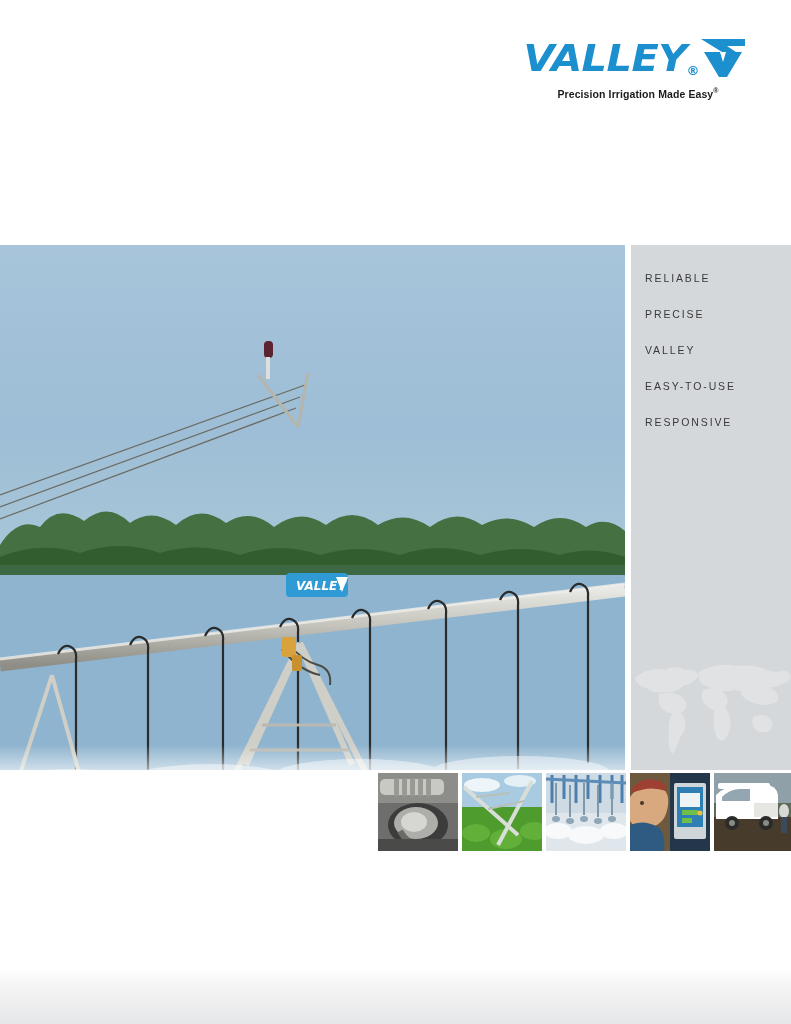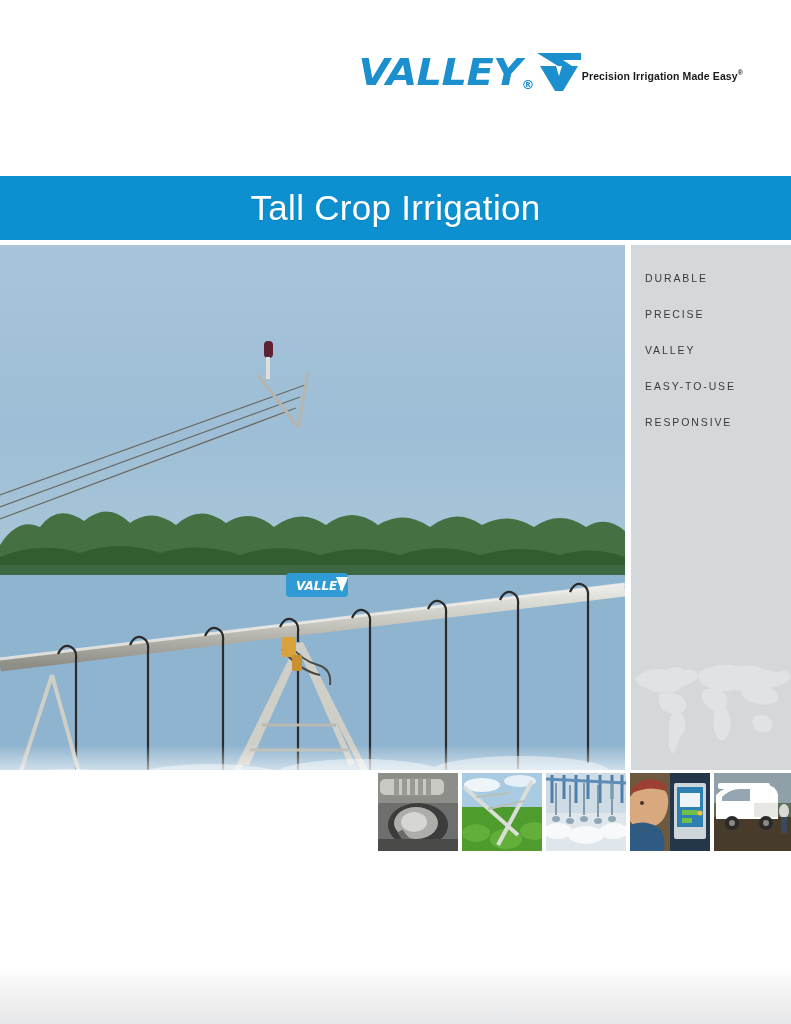--- a/index.html
+++ b/index.html
@@ -8,21 +8,21 @@
     background: #ffffff;
     font-family: "Liberation Sans", sans-serif;
     overflow: hidden;
   }
   .page { position: relative; width: 791px; height: 1024px; background: #fff; }
 
   
   .logo-block {
     position: absolute; top: 36px; right: 48px;
     width: 210px; height: 72px;
-    display: flex; flex-direction: row; align-items: center; justify-content: flex-end;
+    display: flex; flex-direction: column; align-items: center;
   }
   .logo-row { display: flex; align-items: center; gap: 8px; height: 44px; }
   .logo-wordmark {
     font-family: "DejaVu Sans", sans-serif;
     font-weight: 700; font-style: italic;
     font-size: 37px; letter-spacing: -0.5px;
     color: #1c8fce;
     line-height: 1;
     transform: scaleX(1.08);
     position: relative;
@@ -122,23 +122,20 @@
       <svg class="logo-mark" viewBox="0 0 46 40">
         <path d="M2 2 L44 2 L44 9 L30 9 L44 9 L44 2 Z" fill="#1c8fce"></path>
         <path d="M1 1 L45 1 L45 8 L27 8 L36 14 L22 14 Z" fill="#1c8fce"></path>
         <path d="M4 14 L20 14 L23 24 L26 14 L42 14 L27 39 L19 39 Z" fill="#1c8fce"></path>
         <path d="M23 19 L25.5 14 L20.5 14 Z" fill="#ffffff"></path>
       </svg>
     </div>
     <div class="logo-tag"><span>Precision Irrigation Made Easy</span><span class="reg-sm">®</span></div>
   </div>
 
-  <div class="banner">
-    <div class="banner-title">Tall Crop Irrigation</div>
-  </div>
 
   <div class="hero">
     <svg viewBox="0 0 625 525" preserveAspectRatio="none">
       <defs>
         <linearGradient id="sky" x1="0" y1="0" x2="0" y2="1">
           <stop offset="0%" stop-color="#a7c4da"></stop>
           <stop offset="60%" stop-color="#9dbed6"></stop>
           <stop offset="100%" stop-color="#a9c6d8"></stop>
         </linearGradient>
         <linearGradient id="cropgrad" x1="0" y1="0" x2="0" y2="1">
@@ -298,21 +295,21 @@
         <path d="M44 70 q10 -2 12 8 q2 10 -4 16 q-4 10 -8 18 q-6 -6 -4 -18 q-2 -14 4 -24z"></path>
         <path d="M70 30 q18 -10 38 -6 q18 -2 30 4 q14 2 20 10 q-8 8 -22 8 q-14 6 -30 2 q-18 4 -28 -4 q-10 -2 -8 -14z"></path>
         <path d="M74 48 q12 -4 20 2 q8 8 2 16 q-10 6 -18 -2 q-8 -6 -4 -16z"></path>
         <path d="M86 66 q10 -4 14 6 q4 12 -2 22 q-4 8 -10 2 q-6 -14 -2 -30z"></path>
         <path d="M112 44 q16 -6 30 2 q10 6 6 14 q-12 6 -26 0 q-12 -4 -10 -16z"></path>
         <path d="M126 74 q10 -4 16 4 q4 8 -4 12 q-10 2 -14 -6 q-2 -8 2 -10z"></path>
         <path d="M148 30 q10 -4 14 4 q-2 8 -12 8 q-8 -4 -2 -12z"></path>
       </g>
     </svg>
     <div class="keyword-list">
-      <div class="keyword">DURABLE</div>
+      <div class="keyword">RELIABLE</div>
       <div class="keyword">PRECISE</div>
       <div class="keyword">VALLEY</div>
       <div class="keyword">EASY-TO-USE</div>
       <div class="keyword">RESPONSIVE</div>
     </div>
   </div>
 
   <div class="thumb-strip">
 
     <div class="thumb">

